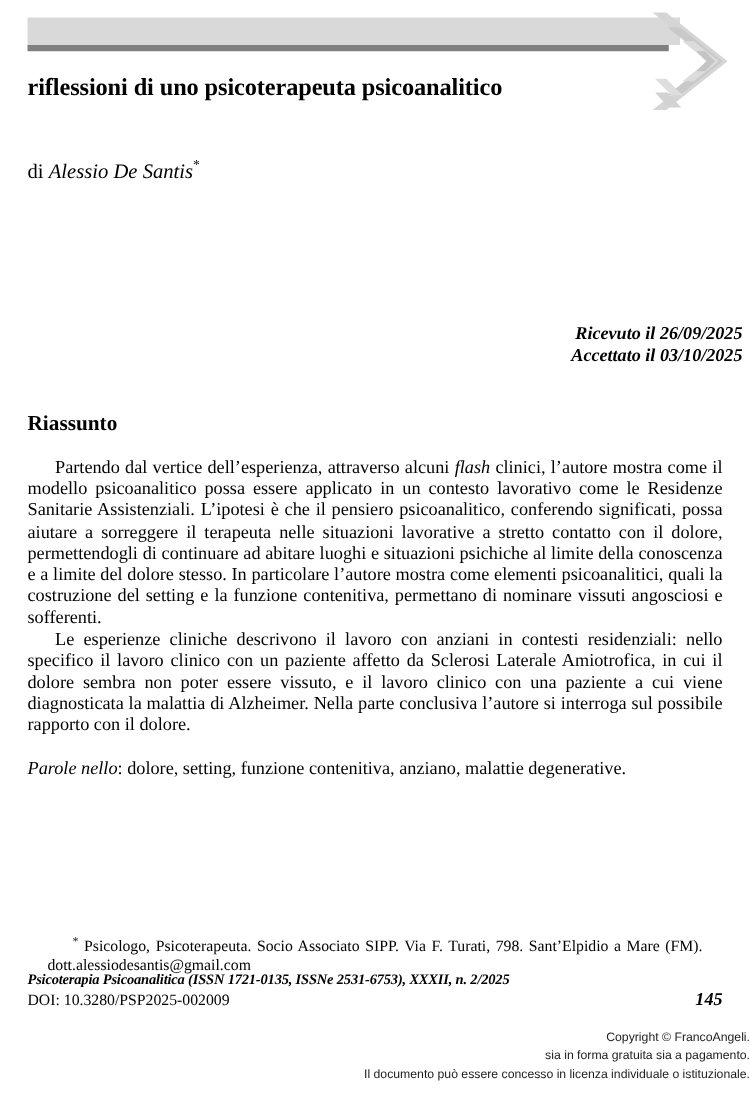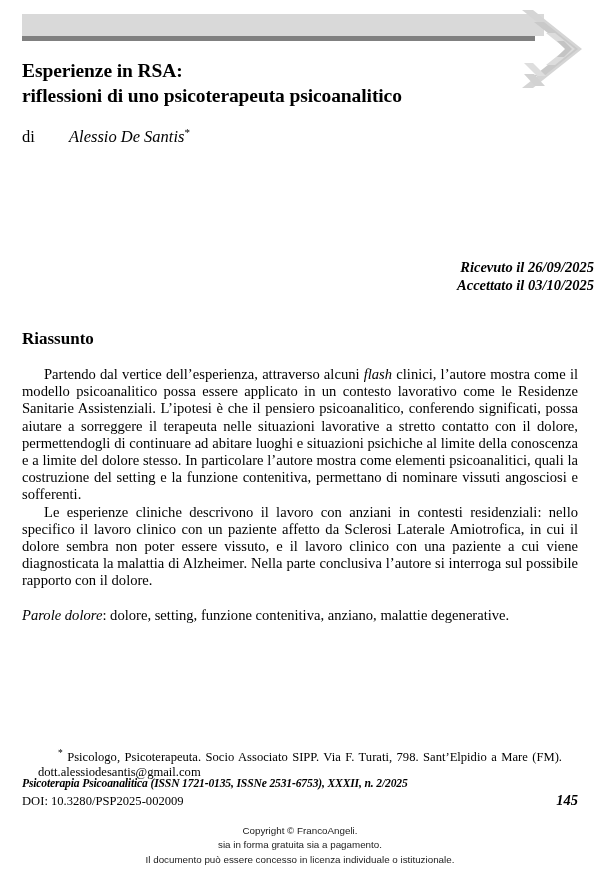--- a/index.html
+++ b/index.html
@@ -62,21 +62,20 @@
   }
   .byline {
     position: absolute;
     left: 22px;
     top: 127px;
     font-size: 16.5px;
     line-height: 20px;
   }
   .byline .author {
     font-style: italic;
-    margin-left: 30px;
   }
   .sup {
     font-size: 11px;
     vertical-align: super;
     line-height: 0;
   }
 
   
   .dates {
     position: absolute;
@@ -160,21 +159,21 @@
     font-weight: bold;
     font-size: 14.5px;
   }
 
   
   .copyright {
     position: absolute;
     left: 0;
     top: 824px;
     width: 600px;
-    text-align: center;
+    text-align: right;
     font-family: "Liberation Sans", sans-serif;
     font-size: 9.8px;
     line-height: 14.3px;
     color: #1a1a1a;
   }
   .copyright div { white-space: nowrap; }
 </style>
 </head>
 <body>
 
@@ -192,39 +191,38 @@
 
       <path d="M37,33 L44,33 L52,41 L44,49 L37,49 L45,41 Z" fill="#c4c4c4"></path>
 
       <path d="M4,55 L13,55 L26,68 L17,68 Z" fill="#dedede"></path>
       <path d="M4,66 L14,66 L25,78 L15,78 Z" fill="#d2d2d2"></path>
     </g>
   </svg>
 </div>
 
 <div class="title">
-  <div>Esperienze in RSA:</div>
   <div>riflessioni di uno psicoterapeuta psicoanalitico</div>
 </div>
 
 <div class="byline">
   <span>di </span><span class="author">Alessio De Santis</span><span class="sup">*</span>
 </div>
 
 <div class="dates">
   <div>Ricevuto il 26/09/2025</div>
   <div>Accettato il 03/10/2025</div>
 </div>
 
 <div class="abstract-heading">Riassunto</div>
 
 <div class="abstract">
   <p><span>Partendo dal vertice dell’esperienza, attraverso alcuni </span><i>flash</i><span> clinici, l’autore mostra come il modello psicoanalitico possa essere applicato in un contesto lavorativo come le Residenze Sanitarie Assistenziali. L’ipotesi è che il pensiero psicoanalitico, conferendo significati, possa aiutare a sorreggere il terapeuta nelle situazioni lavorative a stretto contatto con il dolore, permettendogli di continuare ad abitare luoghi e situazioni psichiche al limite della conoscenza e a limite del dolore stesso. In particolare l’autore mostra come elementi psicoanalitici, quali la costruzione del setting e la funzione contenitiva, permettano di nominare vissuti angosciosi e sofferenti.</span></p>
   <p>Le esperienze cliniche descrivono il lavoro con anziani in contesti residenziali: nello specifico il lavoro clinico con un paziente affetto da Sclerosi Laterale Amiotrofica, in cui il dolore sembra non poter essere vissuto, e il lavoro clinico con una paziente a cui viene diagnosticata la malattia di Alzheimer. Nella parte conclusiva l’autore si interroga sul possibile rapporto con il dolore.</p>
-  <p class="keywords"><i>Parole dolore</i><span>: dolore, setting, funzione contenitiva, anziano, malattie degenerative.</span></p>
+  <p class="keywords"><i>Parole nello</i><span>: dolore, setting, funzione contenitiva, anziano, malattie degenerative.</span></p>
 </div>
 
 <div class="footnote">
   <p><span class="fn-star">*</span><span> Psicologo, Psicoterapeuta. Socio Associato SIPP. Via F. Turati, 798. Sant’Elpidio a Mare (FM). dott.alessiodesantis@gmail.com</span></p>
 </div>
 
 <div class="journal-line">Psicoterapia Psicoanalitica (ISSN 1721-0135, ISSNe 2531-6753), XXXII, n. 2/2025</div>
 
 <div class="doi-line">
   <span>DOI: 10.3280/PSP2025-002009</span>

